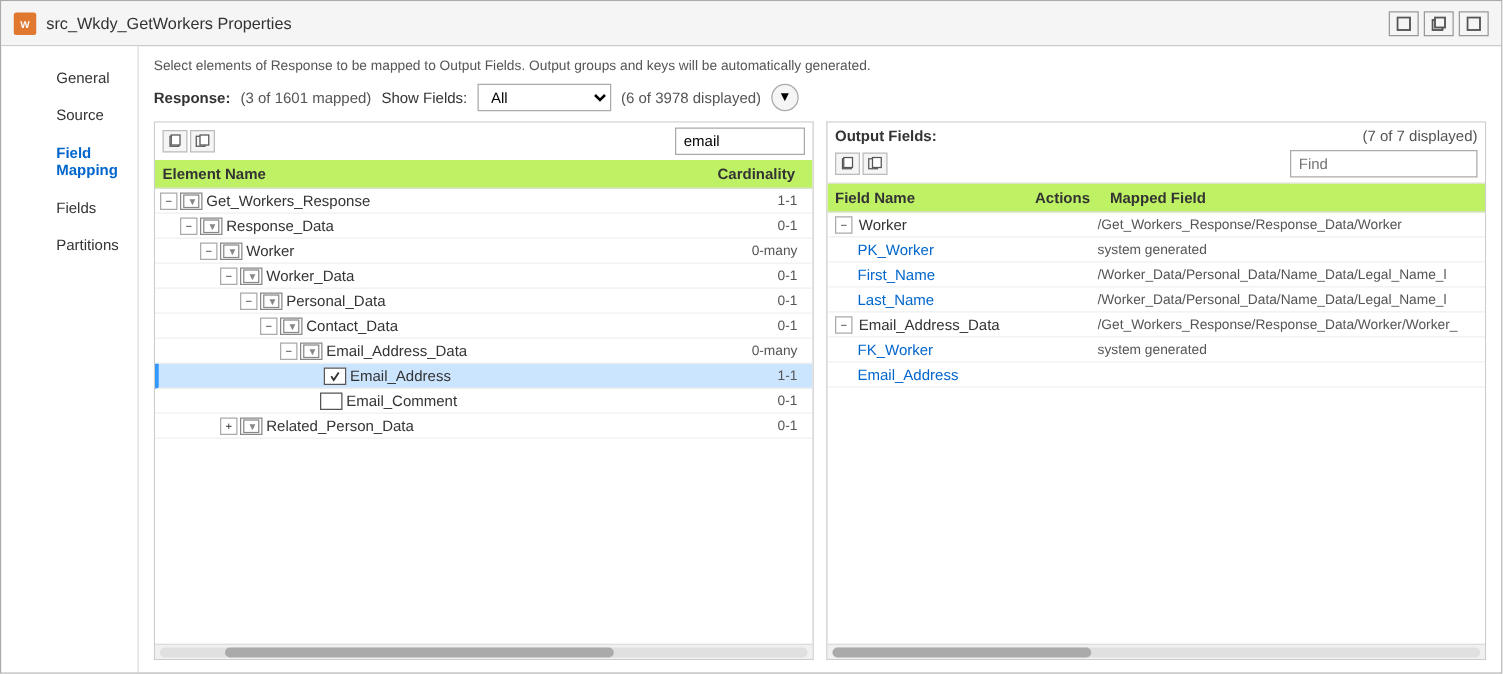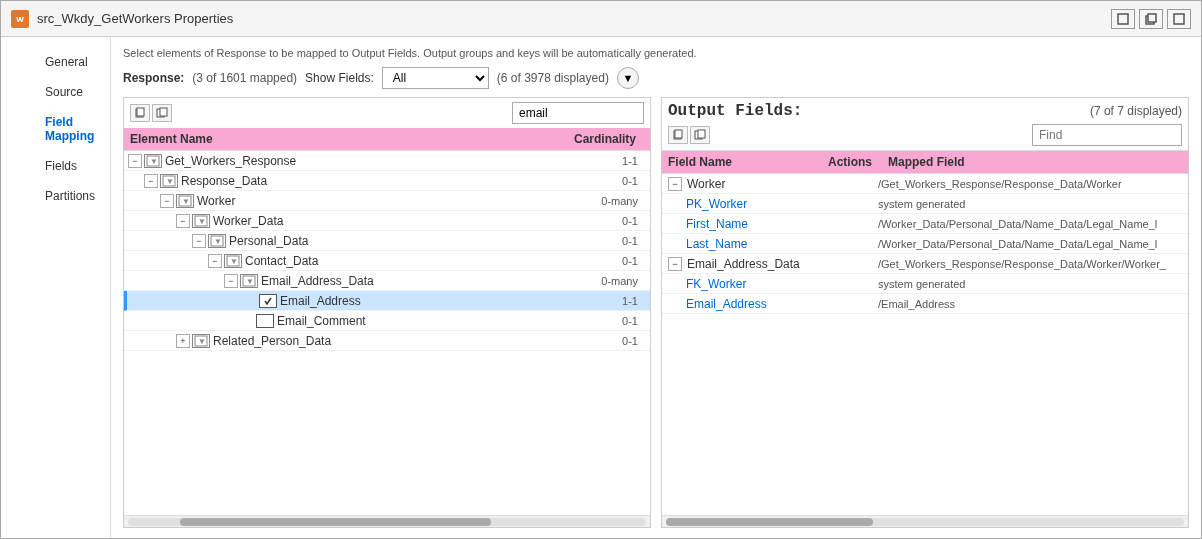--- a/index.html
+++ b/index.html
@@ -173,38 +173,37 @@
       align-items: center;
       justify-content: center;
       font-size: 10px;
     }
 
     .search-input {
       border: 1px solid #aaa;
       padding: 2px 6px;
       font-size: 12px;
       height: 22px;
-      width: 132px;
+      width: 104px;
     }
 
     .output-fields-label {
       font-weight: bold;
-      font-size: 16px;
-      font-family: Liberation Mono, monospace;
+      font-size: 12px;
     }
 
     .output-count {
       font-size: 12px;
       color: #555;
     }
 
     .col-header {
       display: flex;
       border-bottom: 1px solid #ddd;
-      background: #f9a8d4;
+      background: #bef264;
       padding: 4px 6px;
       font-weight: bold;
       font-size: 12px;
       flex-shrink: 0;
     }
 
     .col-element-name { flex: 1; }
     .col-cardinality { width: 80px; text-align: right; padding-right: 8px; }
 
     .col-field-name { width: 160px; }
@@ -649,21 +648,20 @@
               </div>
               <span class="actions-cell"></span>
               <span class="mapped-field">system generated</span>
             </div>
 
             <div class="output-row">
               <div class="field-name blue" style="padding-left:18px;">
                 <span>Email_Address</span>
               </div>
               <span class="actions-cell"></span>
-              <span class="mapped-field">/Email_Address</span>
             </div>
           </div>
 
           <div class="scrollbar-area">
             <div class="scrollbar-track" style="margin: 0 4px;">
               <div class="scrollbar-thumb" style="left:0%; width:40%;"></div>
             </div>
           </div>
         </div>
 

